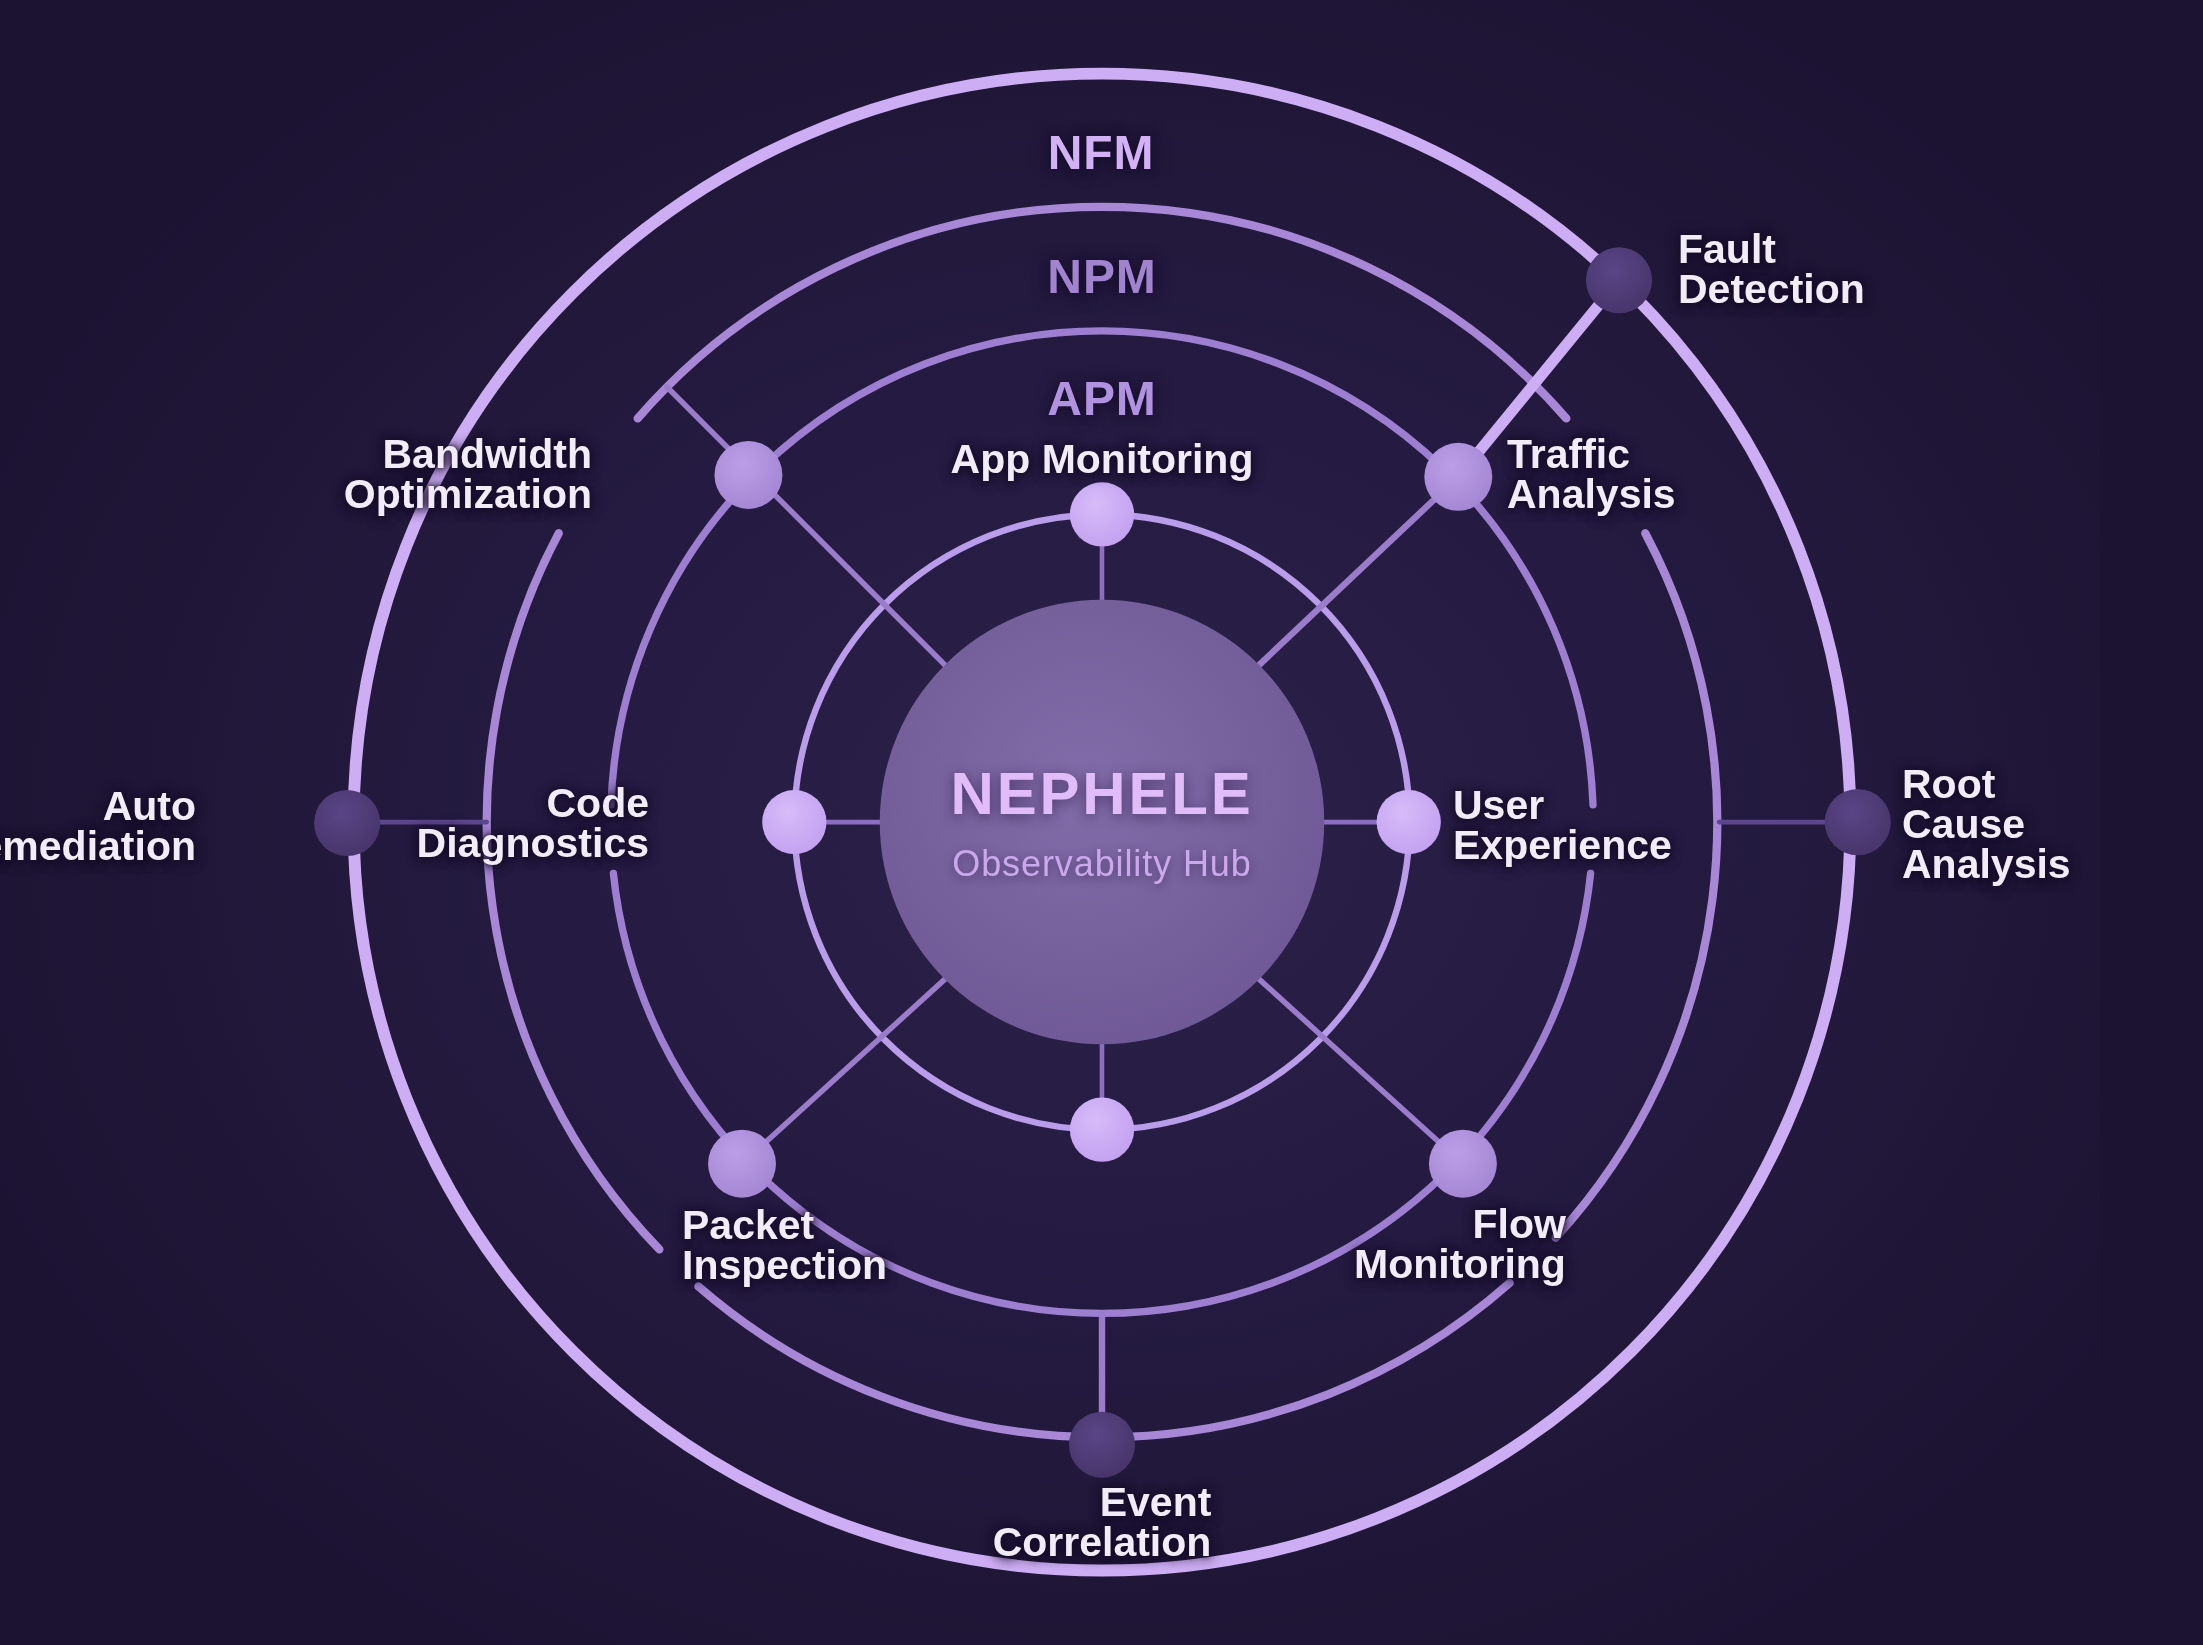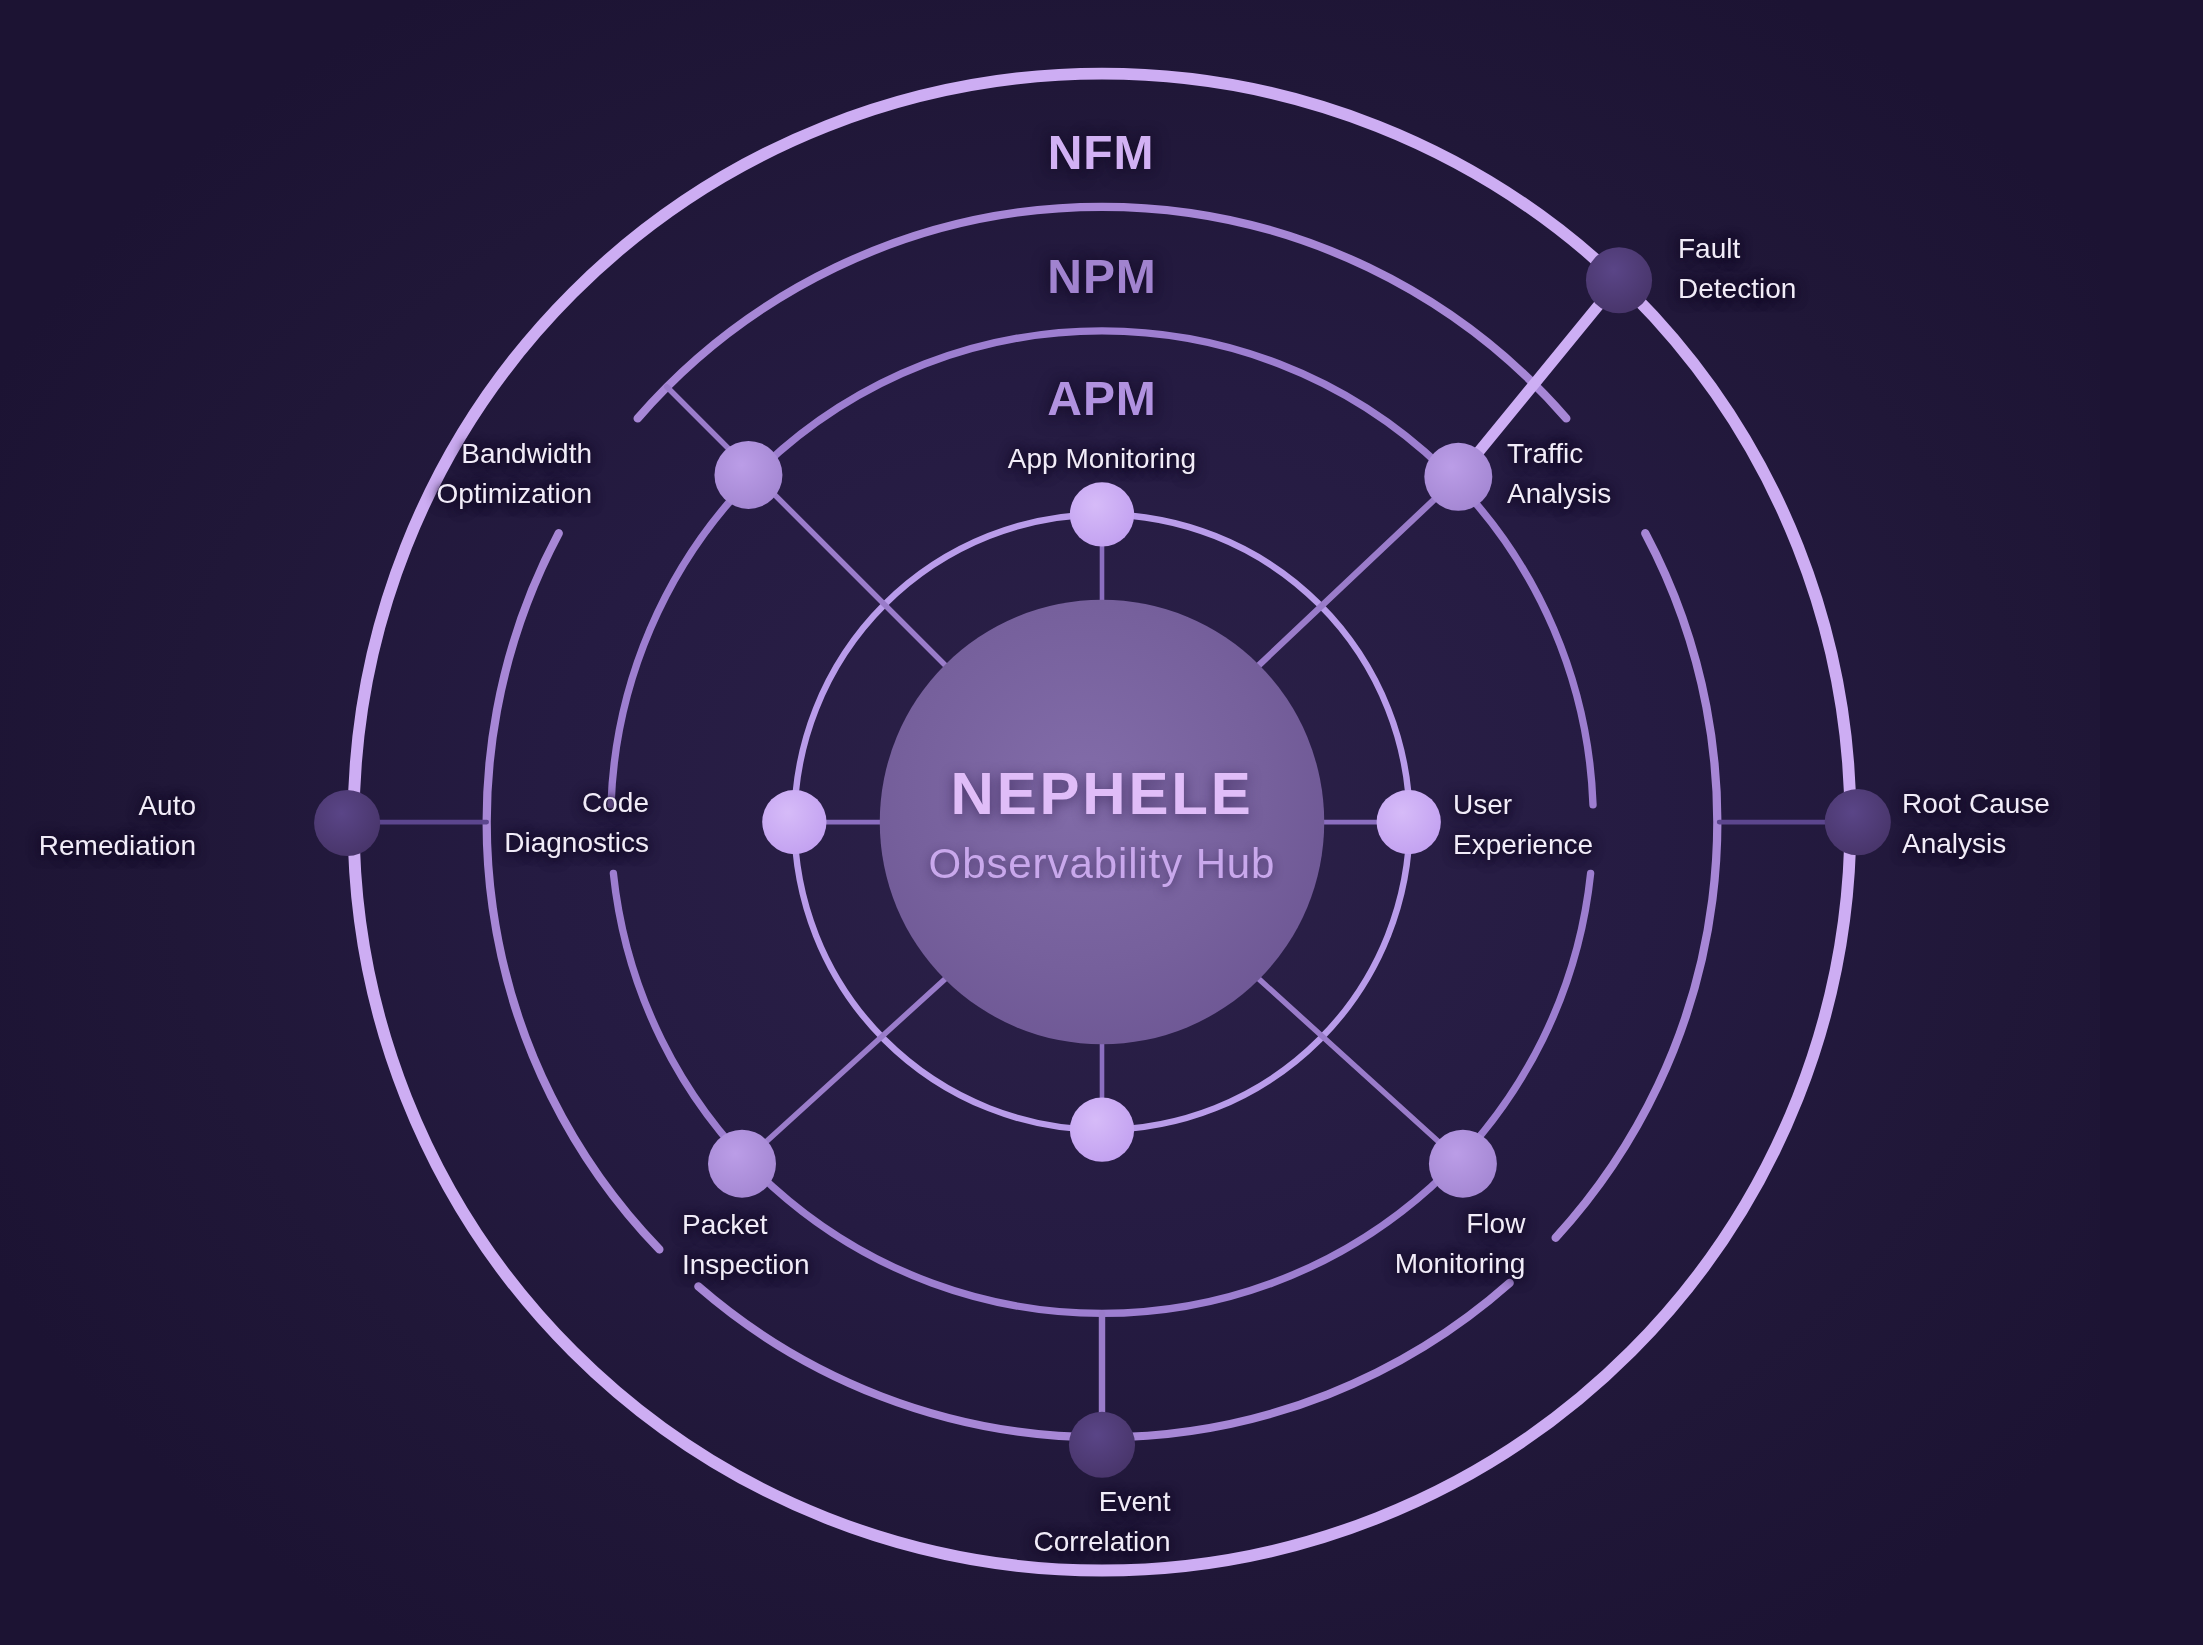--- a/index.html
+++ b/index.html
@@ -8,21 +8,21 @@
     width:2100px;height:1646px;
     overflow:hidden;
     font-family:"Liberation Sans","DejaVu Sans",sans-serif;
     background:radial-gradient(ellipse 1240px 992px at 1102px 826px,
        var(--background-inner,#2c2149) 0%, #251b42 45%, #201738 75%, var(--background-outer,#1c1333) 100%);
   }
   #diagram{position:absolute;left:0;top:0;}
   .lbl{position:absolute;white-space:pre-line;}
   .node-label{
     color:var(--label-color,#f1ecf8);
-    font-size:28px;line-height:40px;font-weight:400;
+    font-size:41px;line-height:40px;font-weight:700;
     text-shadow:0 0 5.5px rgba(22,13,40,.95),0 0 13px rgba(22,13,40,.85),0 2.8px 11px rgba(22,13,40,.75);
   }
   .center-label{transform:translate(-50%,-50%);text-align:right;}
   .left-label{transform:translate(0,-50%);text-align:left;}
   .right-label{transform:translate(0,-50%);text-align:right;}
   .ring-label{
     font-weight:700;font-size:48px;letter-spacing:0.9px;
     transform:translate(-50%,-50%);text-align:center;
     text-shadow:0 3.7px 16.5px rgba(18,10,36,.65),0 0 9.2px rgba(18,10,36,.5);
   }
@@ -30,21 +30,21 @@
   .ring-label.npm{color:var(--npm-label-color,#a183cf);}
   .ring-label.apm{color:var(--apm-label-color,#b192e0);}
   .hub-title{
     color:var(--hub-title-color,#e0bdf8);
     font-size:60px;font-weight:700;letter-spacing:2.8px;
     transform:translate(-50%,-50%);text-align:left;
     text-shadow:0 3.7px 13px rgba(40,22,70,.6);
   }
   .hub-subtitle{
     color:var(--hub-subtitle-color,#c9a8ec);
-    font-size:42px;font-weight:400;letter-spacing:0.9px;
+    font-size:36px;font-weight:400;letter-spacing:0.9px;
     transform:translate(-50%,-50%);text-align:center;
     text-shadow:0 2.8px 9.2px rgba(40,22,70,.5);
   }
 </style>
 </head>
 <body>
 
 <div id="stage">
 
   <svg id="diagram" width="2204" height="1646" viewBox="0 0 2400 1792">

